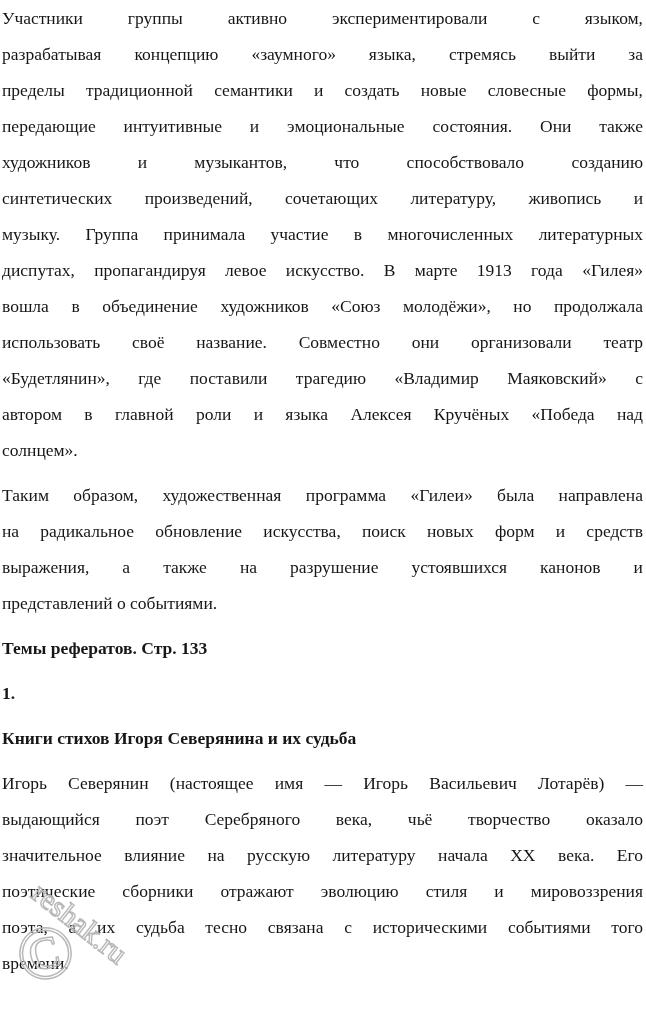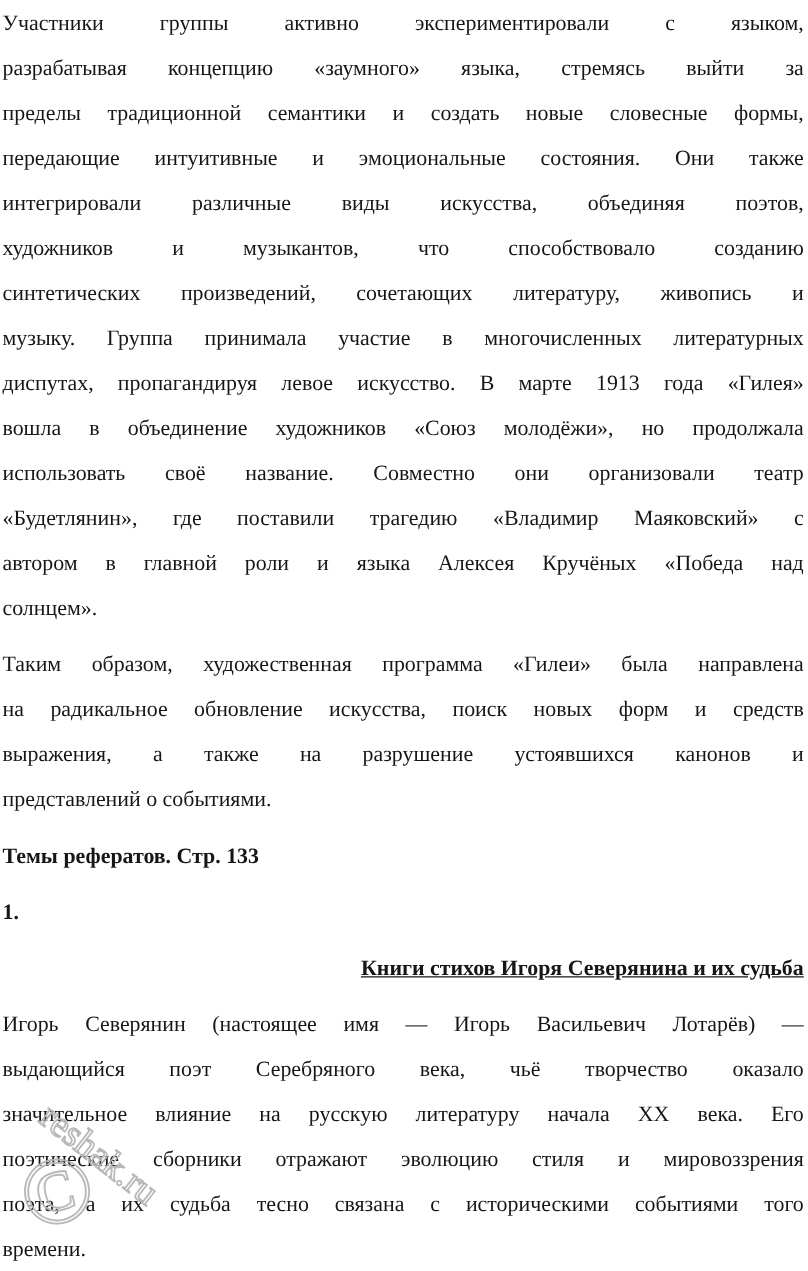--- a/index.html
+++ b/index.html
@@ -28,42 +28,41 @@
     text-align-last: justify;
   }
   .line.last {
     text-align-last: left;
   }
   .heading, .item-number, .essay-title {
     font-size: 17.5px;
     line-height: 36px;
     font-weight: bold;
   }
-  .essay-title { text-align: right; text-decoration: underline; }
+  .essay-title { text-align: left; }
   .watermark {
     position: absolute;
     left: 0;
     top: 845px;
     width: 190px;
     height: 172px;
     pointer-events: none;
     opacity: 0.95;
   }
 </style>
 </head>
 <body>
 
 <div class="page">
 
   <div class="block para">
       <div class="line">Участники группы активно экспериментировали с языком,</div>
       <div class="line">разрабатывая концепцию «заумного» языка, стремясь выйти за</div>
       <div class="line">пределы традиционной семантики и создать новые словесные формы,</div>
       <div class="line">передающие интуитивные и эмоциональные состояния. Они также</div>
-      <div class="line">интегрировали различные виды искусства, объединяя поэтов,</div>
       <div class="line">художников и музыкантов, что способствовало созданию</div>
       <div class="line">синтетических произведений, сочетающих литературу, живопись и</div>
       <div class="line">музыку. Группа принимала участие в многочисленных литературных</div>
       <div class="line">диспутах, пропагандируя левое искусство. В марте 1913 года «Гилея»</div>
       <div class="line">вошла в объединение художников «Союз молодёжи», но продолжала</div>
       <div class="line">использовать своё название. Совместно они организовали театр</div>
       <div class="line">«Будетлянин», где поставили трагедию «Владимир Маяковский» с</div>
       <div class="line">автором в главной роли и языка Алексея Кручёных «Победа над</div>
       <div class="line last">солнцем».</div>
     </div>

